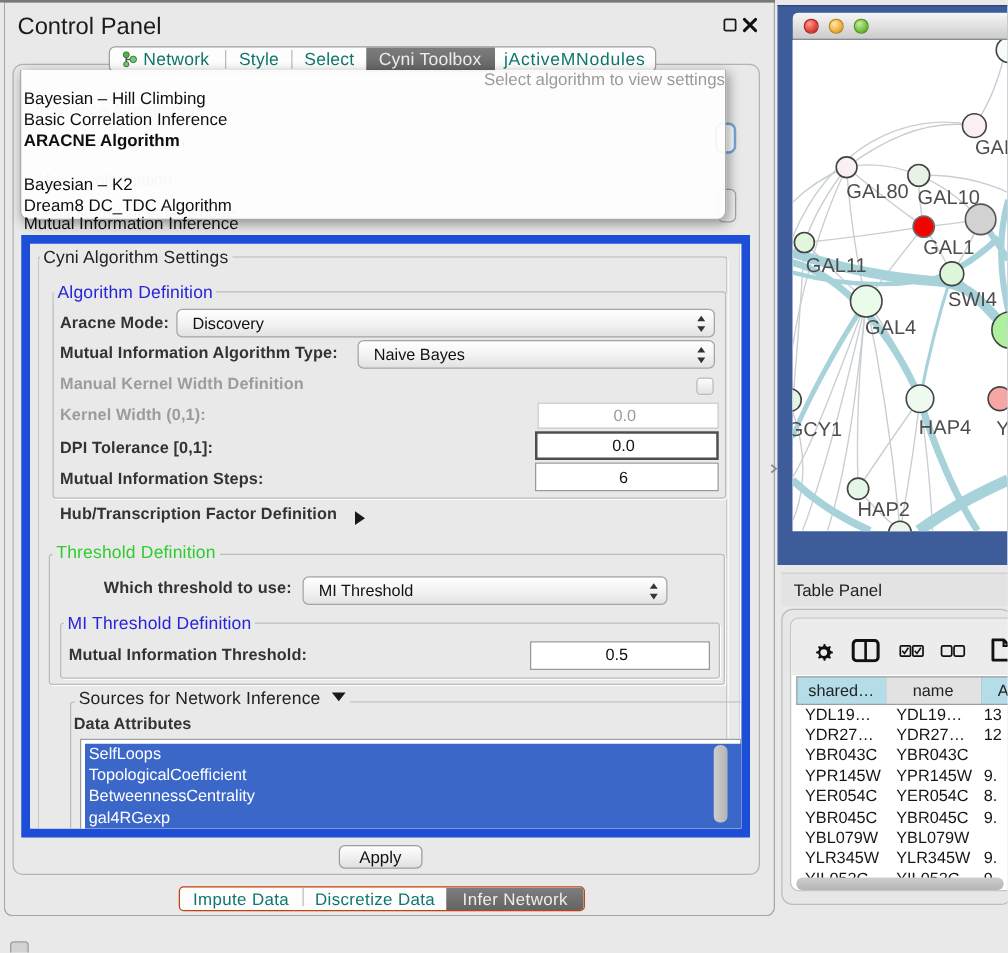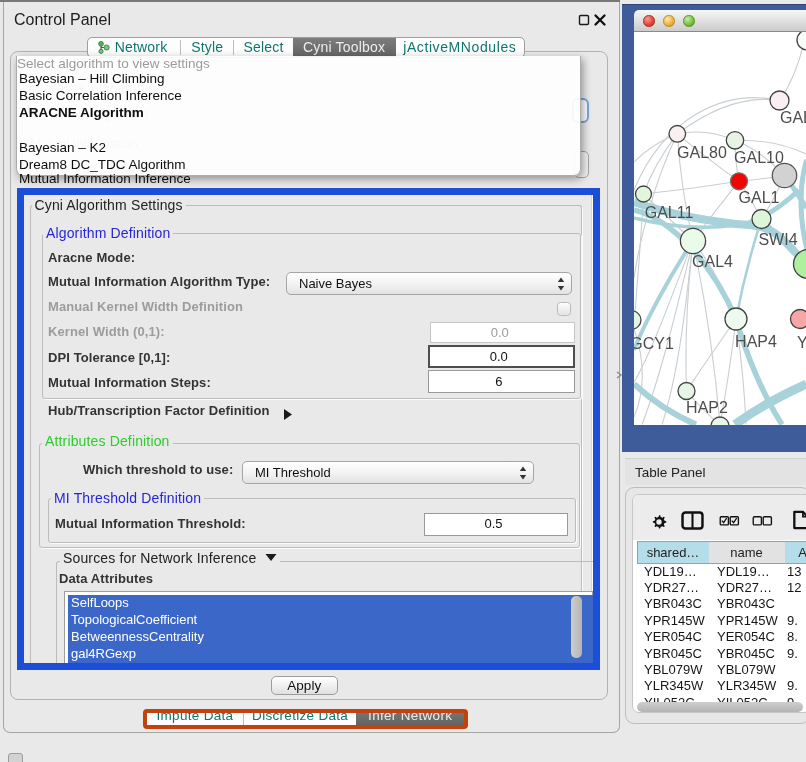--- a/index.html
+++ b/index.html
@@ -5,21 +5,21 @@
   * { margin:0; padding:0; box-sizing:border-box; }
   html,body { width:806px; height:762px; overflow:hidden; background:#e9e9e9;
     font-family:"Liberation Sans", sans-serif; }
   .abs { position:absolute; }
   #stage { position:relative; width:806px; height:762px; }
 
   
   #cpwin { left:3px; top:0; width:617px; height:733px; background:#e9e9e9;
     border:1px solid #a6a6a6; border-top:2px solid #787878;
     border-radius:0 0 7px 7px; }
-  #cptitle { left:14px; top:11px; font-size:16px; color:#1c1c1c; }
+  #cptitle { left:14px; top:11px; font-size:19px; color:#1c1c1c; }
 
   
   #tabstrip { left:87px; top:37px; width:438px; height:21px; background:#fdfdfd;
     border:1px solid #9f9f9f; border-radius:5px; display:flex; align-items:center;
     overflow:hidden; }
   .tab { font-size:14px; letter-spacing:0.2px; color:#0f766e; text-align:center;
     line-height:19px; height:19px; position:relative; }
   .tabsep { width:1px; height:15px; background:#bcbcbc; }
   #tabsel { background:linear-gradient(#7e7e7e,#636363); color:#ededed;
     height:21px; line-height:21px; }
@@ -126,20 +126,24 @@
 
     <div class="abs" style="left:0;top:468px;width:567px;height:13px;background:#fbfbfb;border-top:1px solid #d5d5d5;"></div>
     <div class="thumbh" style="left:4px;top:470px;width:554px;height:9.5px;border:1px solid #aaa;"></div>
 
     <div class="group" style="left:6px;top:10px;width:552px;height:458px;border-bottom:none;border-radius:3px 3px 0 0;">
       <div class="glabel" style="font-size:14px;left:0.5px;">Cyni Algorithm Settings</div>
 
       <div class="group" style="left:11px;top:27px;width:539px;height:166px;">
         <div class="glabel blue" style="left:0;">Algorithm Definition</div>
         <div class="blabel" style="left:5px;top:15.5px;">Aracne Mode:</div>
+        <div class="combo" style="left:98px;top:13px;width:431px;">Discovery<svg style="position:absolute;right:5px;top:3px" width="10" height="16" viewBox="0 0 10 16">
+              <path d="M5 1.5 L8.2 6 L1.8 6 Z" fill="#333"></path>
+              <path d="M5 14.5 L8.2 10 L1.8 10 Z" fill="#333"></path>
+            </svg></div>
         <div class="blabel" style="left:5px;top:40px;">Mutual Information Algorithm Type:</div>
         <div class="combo" style="left:243px;top:38px;width:286px;">Naive Bayes<svg style="position:absolute;right:5px;top:3px" width="10" height="16" viewBox="0 0 10 16">
               <path d="M5 1.5 L8.2 6 L1.8 6 Z" fill="#333"></path>
               <path d="M5 14.5 L8.2 10 L1.8 10 Z" fill="#333"></path>
             </svg></div>
         <div class="blabel gray" style="left:5px;top:64.5px;">Manual Kernel Width Definition</div>
         <div class="abs" style="left:514px;top:68px;width:14px;height:13.5px;background:linear-gradient(#fdfdfd,#e3e3e3);border:1px solid #bbb;border-radius:3.5px;"></div>
         <div class="blabel gray" style="left:5px;top:90px;">Kernel Width (0,1):</div>
         <div class="tfield" style="left:387px;top:88px;width:144.5px;height:21px;border-color:#c6c6c6;color:#9c9c9c;line-height:19px;">0.0</div>
         <div class="blabel" style="left:5px;top:115.5px;">DPI Tolerance [0,1]:</div>
@@ -147,21 +151,21 @@
         <div class="blabel" style="left:5px;top:140.5px;">Mutual Information Steps:</div>
         <div class="tfield" style="left:385px;top:135.5px;width:146.5px;height:23px;line-height:21px;">6</div>
       </div>
 
       <div class="blabel" style="left:17px;top:196.5px;">Hub/Transcription Factor Definition</div>
       <svg class="abs" style="left:251px;top:202px" width="12" height="13" viewBox="0 0 12 13">
           <path d="M2 1 L10 6.5 L2 12 Z" fill="#1a1a1a"></path>
         </svg>
 
       <div class="group" style="left:8px;top:237px;width:541px;height:105px;">
-        <div class="glabel green" style="left:2px;top:-11.5px;">Attributes Definition</div>
+        <div class="glabel green" style="left:2px;top:-11.5px;">Threshold Definition</div>
         <div class="blabel" style="left:43px;top:17.5px;">Which threshold to use:</div>
         <div class="combo" style="left:202px;top:17px;width:292px;">MI Threshold<svg style="position:absolute;right:5px;top:3px" width="10" height="16" viewBox="0 0 10 16">
               <path d="M5 1.5 L8.2 6 L1.8 6 Z" fill="#333"></path>
               <path d="M5 14.5 L8.2 10 L1.8 10 Z" fill="#333"></path>
             </svg></div>
         <div class="group" style="left:8px;top:54px;width:528px;height:45px;">
           <div class="glabel blue" style="left:2px;">MI Threshold Definition</div>
           <div class="blabel" style="left:6px;top:17px;">Mutual Information Threshold:</div>
           <div class="tfield" style="left:375px;top:14px;width:144px;height:22.5px;line-height:20px;">0.5</div>
         </div>
@@ -176,34 +180,34 @@
           <div class="abs" style="left:3px;top:3px;width:576px;height:68px;background:#3b67c8;color:#fff;font-size:13px;line-height:16.9px;padding-left:3px;">
             SelfLoops<br>TopologicalCoefficient<br>BetweennessCentrality<br>gal4RGexp</div>
           <div class="thumbv" style="left:506px;top:3.5px;width:11px;height:62px;"></div>
         </div>
       </div>
     </div>
   </div>
 
   <div class="abs" style="left:271px;top:675.5px;width:66.5px;height:19px;border:1px solid #9d9d9d;border-radius:5px;background:linear-gradient(#ffffff,#f0f0f0 50%,#e0e0e0);text-align:center;font-size:13.5px;color:#111;line-height:17.5px;">Apply</div>
 
-  <div class="abs" style="left:143px;top:709px;width:325px;height:19.5px;background:#fdfdfd;border:4px solid #c2410c;border-radius:4px;display:flex;align-items:flex-end;overflow:hidden;">
+  <div class="abs" style="left:143px;top:709px;width:325px;height:19.5px;background:#fdfdfd;border:1px solid #c2410c;border-radius:4px;display:flex;align-items:flex-start;overflow:hidden;">
     <div class="tab" style="width:98px;font-size:13.5px;letter-spacing:0.3px;">Impute Data</div>
     <div class="tabsep"></div>
     <div class="tab" style="width:115px;font-size:13.5px;letter-spacing:0.3px;">Discretize Data</div>
     <div class="tab" style="width:110px;font-size:13.5px;letter-spacing:0.3px;background:linear-gradient(#7e7e7e,#636363);color:#ededed;height:19px;line-height:19px;">Infer Network</div>
   </div>
 
   <div class="abs" style="left:28px;top:80px;font-size:14px;color:#a6a6a6;z-index:40;">Inference Algorithms</div>
   <div class="abs" style="left:36px;top:106px;font-size:13px;color:#9a9a9a;z-index:40;">ARACNE Algorithm</div>
   <div class="abs" style="left:30px;top:136px;font-size:13px;color:#a2a2a2;z-index:40;">Mutual Information</div>
   <div class="abs" style="left:36px;top:162px;font-size:13px;color:#9a9a9a;z-index:40;">galFiltered.sif default node</div>
 
   <div class="abs" id="popup">
-    <div style="position:absolute;top:-0.5px;width:100%;text-align:left;color:#9b9b9b;">Select algorithm to view settings</div>
+    <div style="position:absolute;top:-0.5px;width:100%;text-align:right;color:#9b9b9b;">Select algorithm to view settings</div>
     <div class="pitem" style="top:15.2px;">Bayesian – Hill Climbing</div>
     <div class="pitem" style="top:32.3px;">Basic Correlation Inference</div>
     <div class="pitem" style="top:49.4px;font-weight:bold;">ARACNE Algorithm</div>
     <div class="pitem" style="top:71px;margin-top:44px;">Mutual Information Inference</div>
     <div class="pitem" style="top:83.6px;">Bayesian – K2</div>
     <div class="pitem" style="top:100.7px;">Dream8 DC_TDC Algorithm</div>
   </div>
 
   <svg class="abs" style="left:614px;top:370px" width="10" height="10" viewBox="0 0 10 10">
       <path d="M3 8 L7 5 L3 2" stroke="#8a8a8a" stroke-width="1.3" fill="none"></path>

